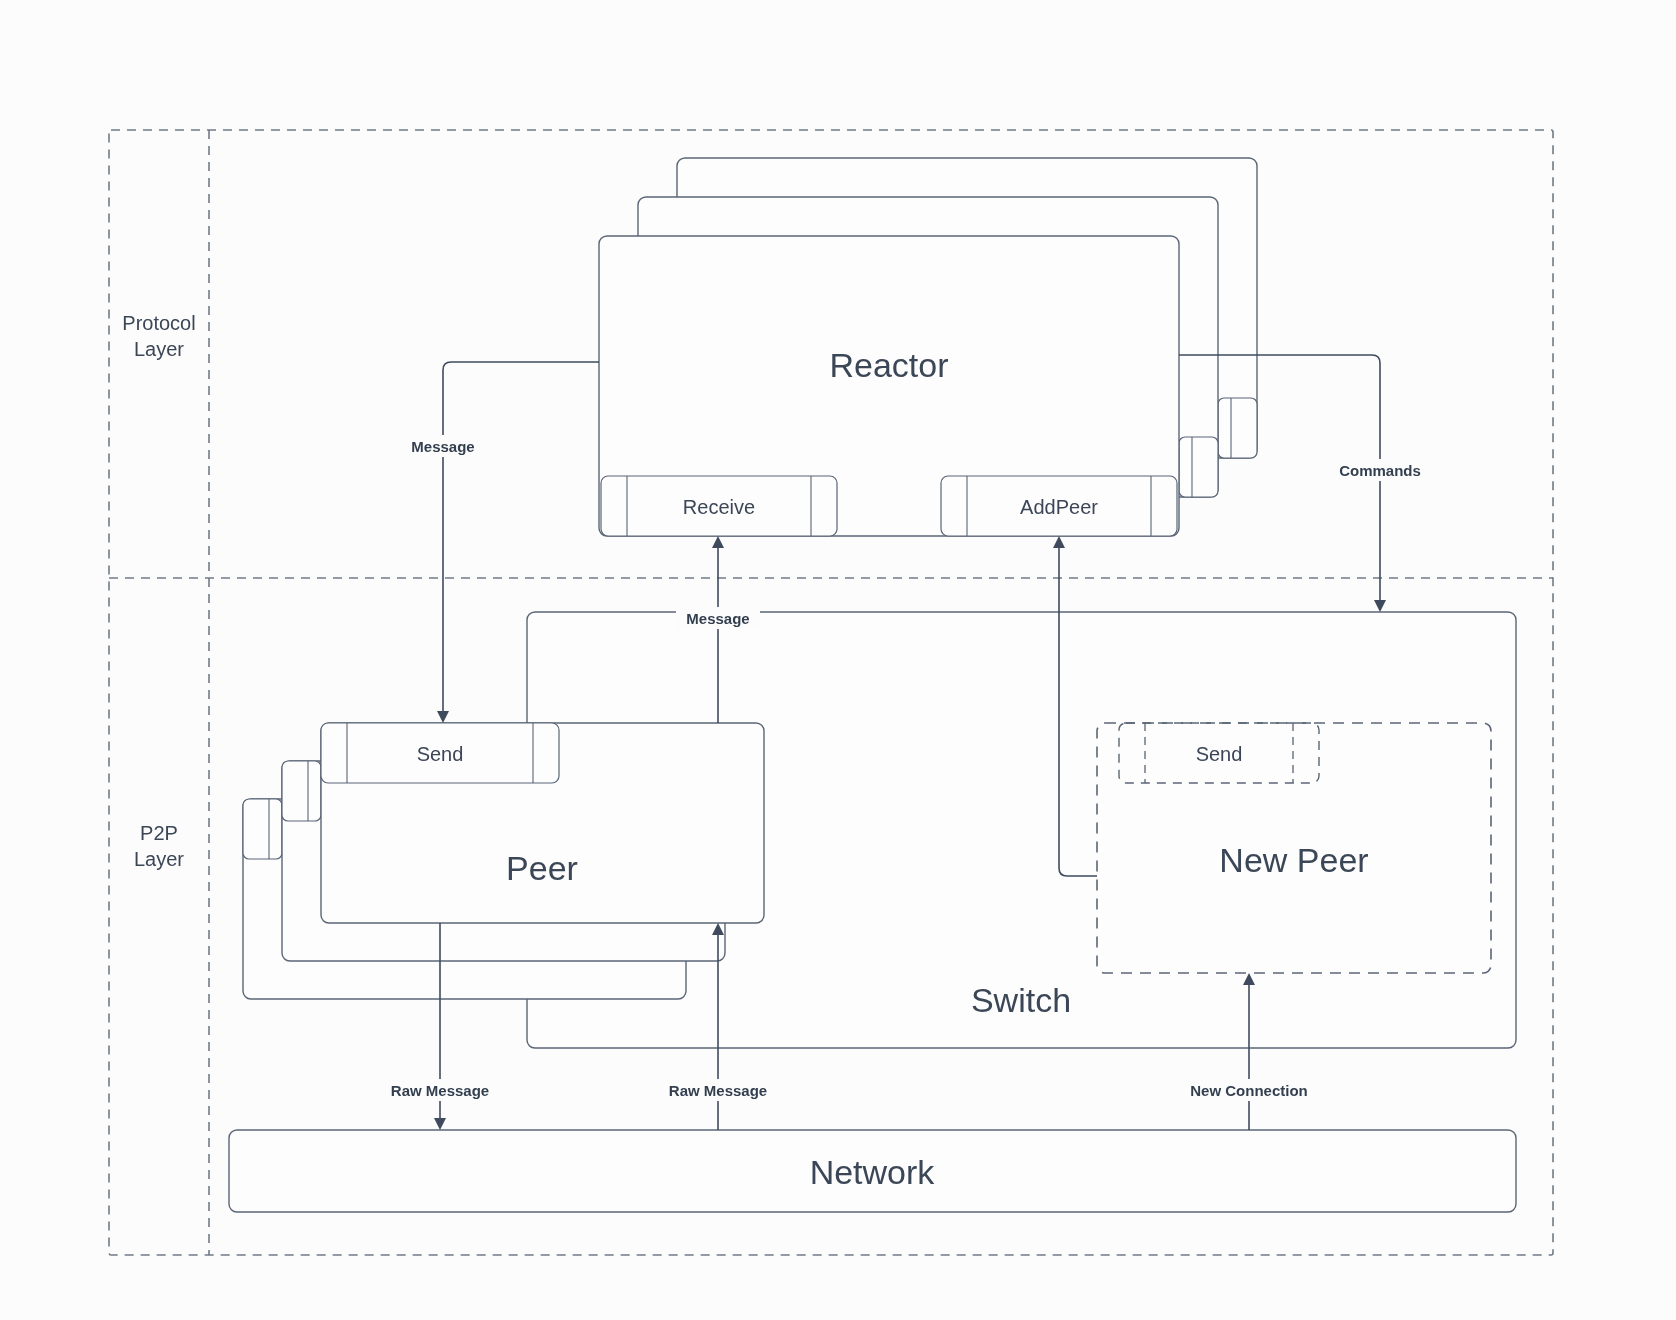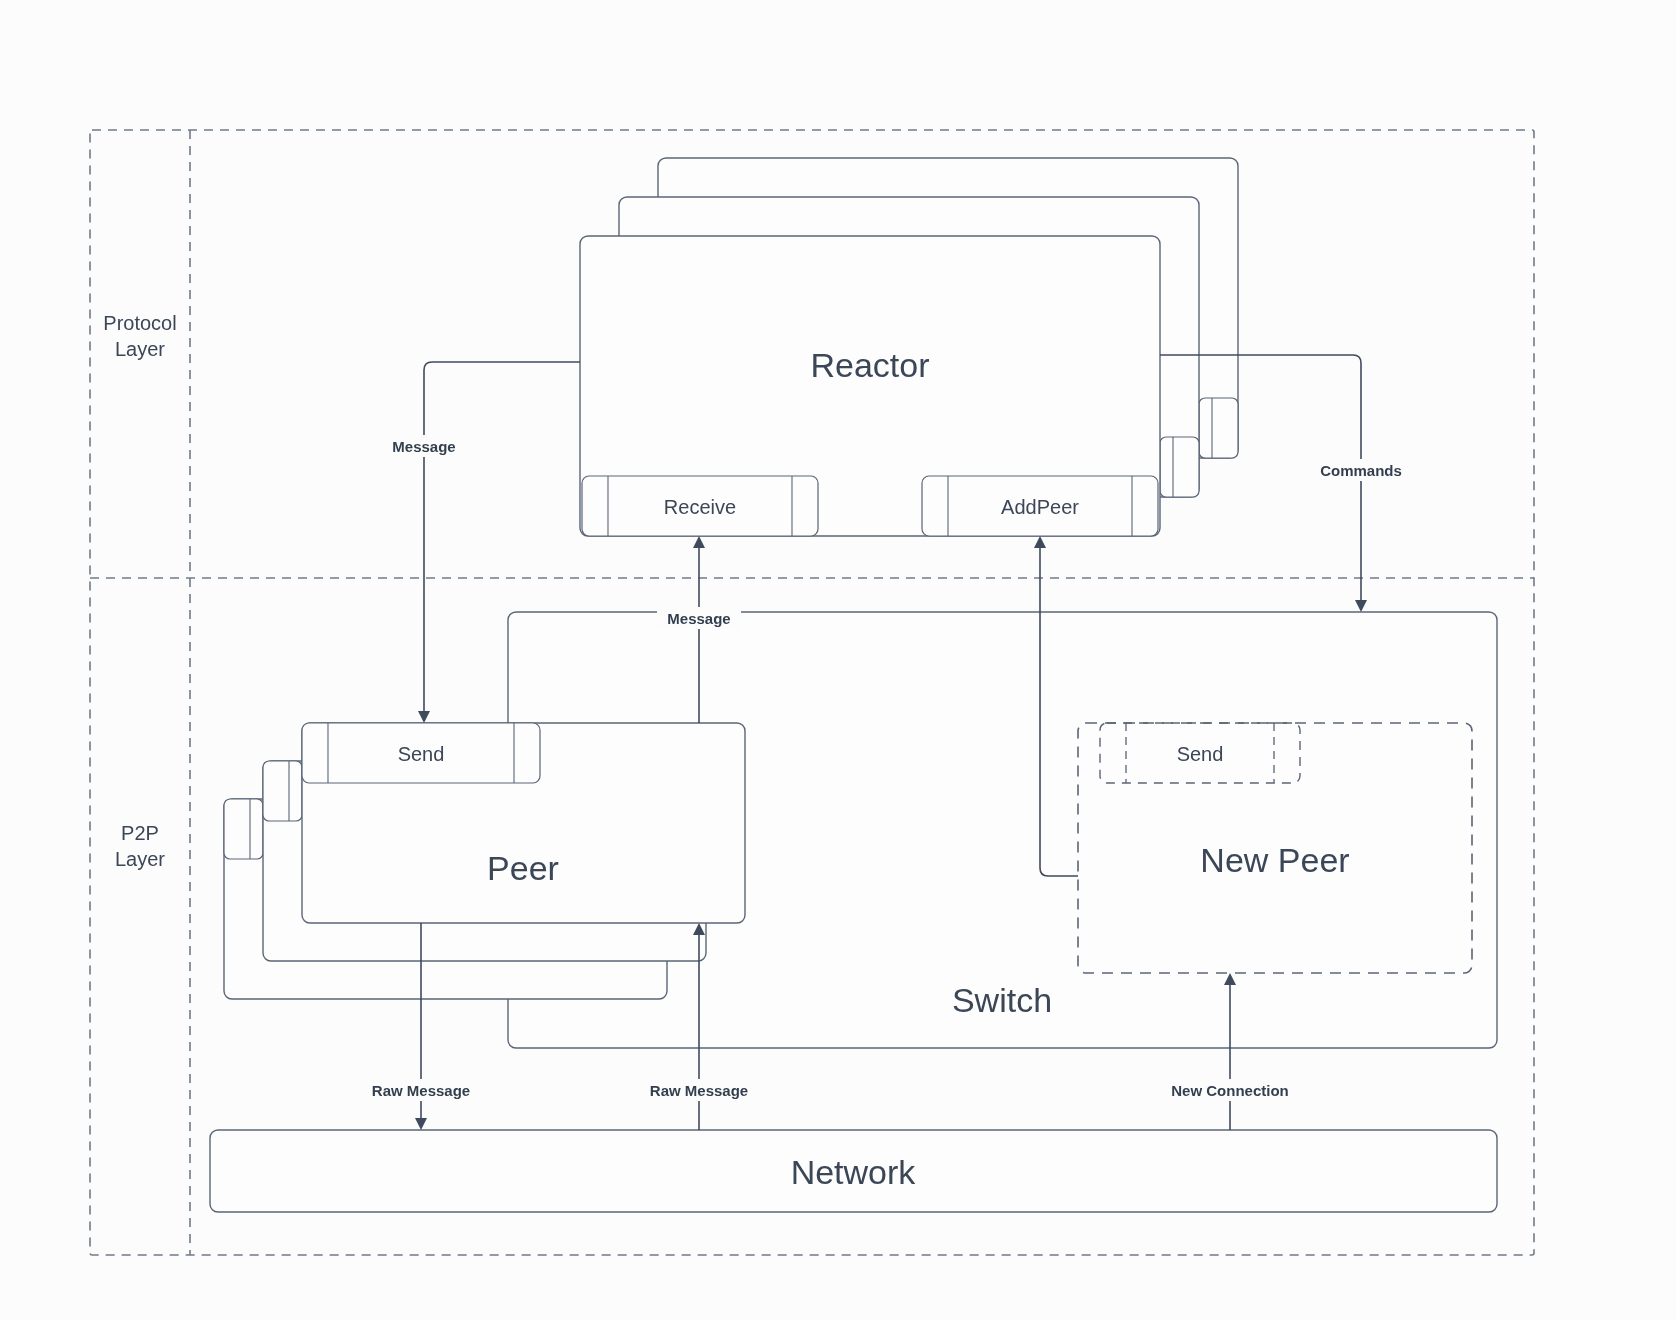--- a/index.html
+++ b/index.html
@@ -1,19 +1,19 @@
 <!DOCTYPE html>
 <html style="--border: #5a6576; --dash: #6f7a88; --text: #3b4656; --arrow: #3f4b5d; --bg: #fcfcfc;"><head>
 <meta charset="utf-8">
 <style>
   :root{
     --border:#5a6576; --dash:#6f7a88; --text:#3b4656; --arrow:#3f4b5d; --bg:#fcfcfc;
   }
   html,body{margin:0;padding:0;background:var(--bg);}
-  .stage{width:1652px;height:1320px;position:relative;background:var(--bg);}
+  .stage{width:1652px;height:1320px;position:relative;background:var(--bg);padding-left:19px;}
   svg{display:block;font-family:"Liberation Sans", sans-serif;}
   .box{fill:#fdfdfe;stroke:var(--border);stroke-width:1.4;}
   .dashedBox{fill:#fdfdfe;stroke:var(--border);stroke-width:1.6;stroke-dasharray:11 8;}
   .port{fill:#fdfdfe;stroke:var(--border);stroke-width:1.2;}
   .portDashed{fill:none;stroke:var(--border);stroke-width:1.4;stroke-dasharray:9 7;}
   .cap{stroke:var(--border);stroke-width:1.1;}
   .capDashed{stroke:var(--border);stroke-width:1.3;stroke-dasharray:8 6;}
   .frame{fill:none;stroke:var(--dash);stroke-width:1.6;stroke-dasharray:9 7;}
   .edge{fill:none;stroke:var(--arrow);stroke-width:1.6;}
   .head{fill:var(--arrow);stroke:none;}

